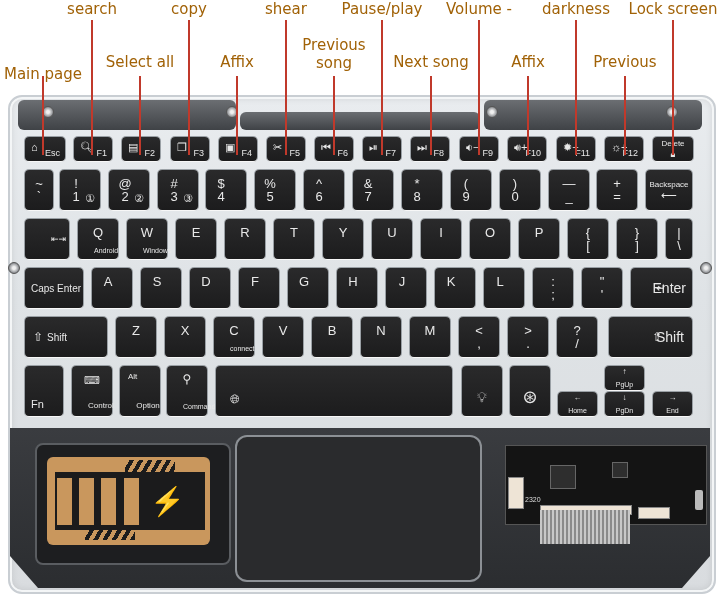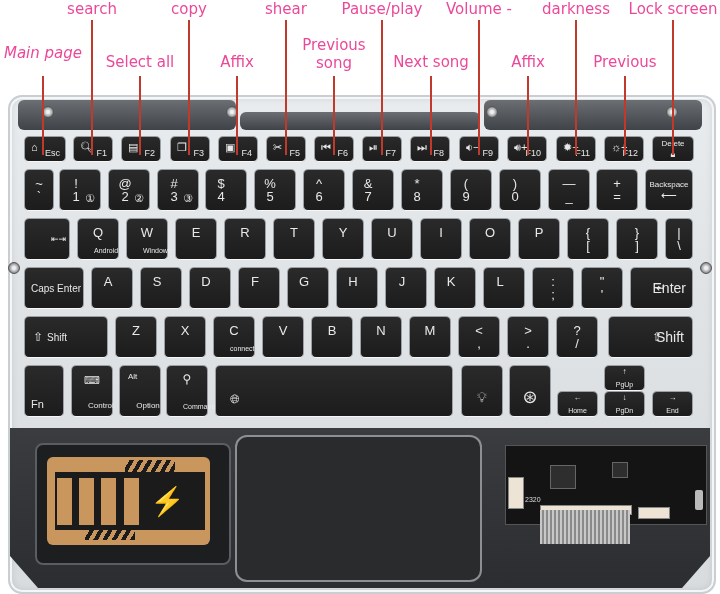--- a/index.html
+++ b/index.html
@@ -1,17 +1,17 @@
 <!DOCTYPE html>
 <html><head>
 <meta charset="utf-8">
 <style>
   html,body{margin:0;padding:0;background:#ffffff;}
   body{width:720px;height:594px;position:relative;overflow:hidden;font-family:"Liberation Sans",sans-serif;}
-  .lbl{position:absolute;color:#ec4899;font-size:16px;line-height:18px;text-align:center;white-space:nowrap;transform:translateX(-50%);font-family:"DejaVu Sans",sans-serif;font-size:15px;}
+  .lbl{position:absolute;color:#a16207;font-size:16px;line-height:18px;text-align:center;white-space:nowrap;transform:translateX(-50%);font-family:"DejaVu Sans",sans-serif;font-size:15px;}
   .line{position:absolute;width:2px;background:#c0392b;}
   .case{position:absolute;left:8px;top:95px;width:704px;height:495px;border-radius:14px;
         background:linear-gradient(180deg,#e9ecef 0%,#dfe3e6 40%,#d9dcdf 100%);
         border:2px solid #c9ced3;box-shadow:inset 0 0 0 2px #f4f6f7,inset 0 0 8px rgba(0,0,0,.15);}
   .topbar{position:absolute;top:100px;height:30px;background:linear-gradient(180deg,#6b6e72,#3f4246);border-radius:6px;}
   .screw{position:absolute;width:10px;height:10px;border-radius:50%;background:radial-gradient(circle,#f0f0f0 20%,#8a8d91 70%);border:1px solid #555;}
   .key{position:absolute;background:linear-gradient(180deg,#2a2a2b,#1c1c1d);border-radius:4px;color:#e8e8e8;
        box-shadow:0 1px 0 #f7f7f7, 0 0 0 1px #9aa0a5;font-size:11px;box-sizing:border-box;}
   .key .tl{position:absolute;left:6px;top:4px;font-size:11px;}
   .key .br{position:absolute;right:5px;bottom:3px;font-size:9px;}
@@ -38,21 +38,21 @@
 
 <div>
   <div class="lbl" style="left:92px;top:0px;">search</div>
   <div class="lbl" style="left:189px;top:0px;">copy</div>
   <div class="lbl" style="left:286px;top:0px;">shear</div>
   <div class="lbl" style="left:382px;top:0px;">Pause/play</div>
   <div class="lbl" style="left:479px;top:0px;">Volume -</div>
   <div class="lbl" style="left:576px;top:0px;">darkness</div>
   <div class="lbl" style="left:673px;top:0px;">Lock screen</div>
 
-  <div class="lbl" style="left:43px;top:44px;font-style:italic;">Main page</div>
+  <div class="lbl" style="left:43px;top:65px;">Main page</div>
   <div class="lbl" style="left:140px;top:53px;">Select all</div>
   <div class="lbl" style="left:237px;top:53px;">Affix</div>
   <div class="lbl" style="left:334px;top:36px;">Previous</div>
   <div class="lbl" style="left:334px;top:54px;">song</div>
   <div class="lbl" style="left:431px;top:53px;">Next song</div>
   <div class="lbl" style="left:528px;top:53px;">Affix</div>
   <div class="lbl" style="left:625px;top:53px;">Previous</div>
 </div>
 
 <div class="case"></div>

